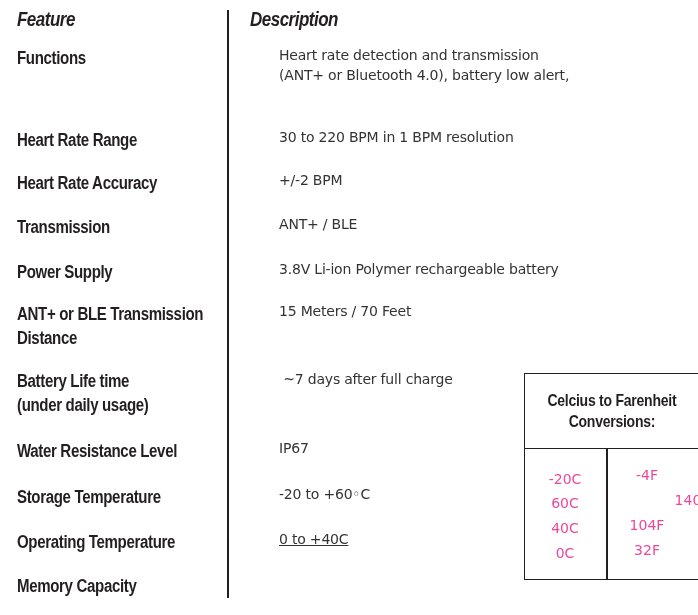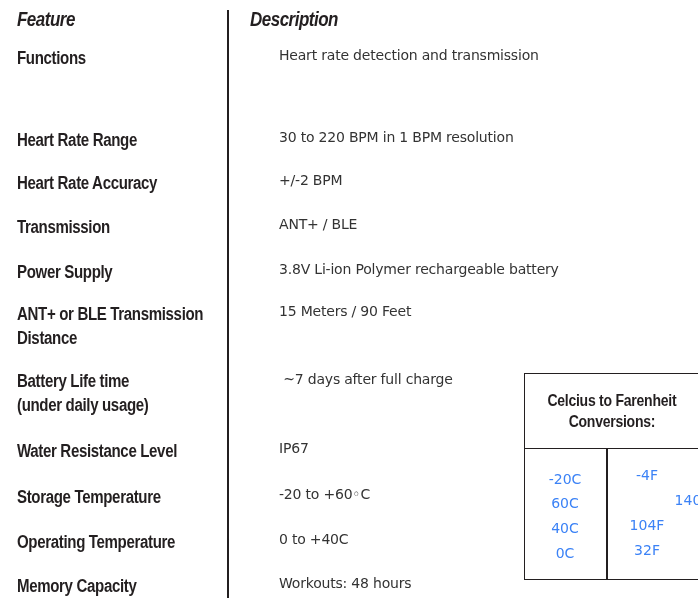--- a/index.html
+++ b/index.html
@@ -5,33 +5,34 @@
   html, body { margin:0; padding:0; background:#ffffff; }
   body { width:698px; height:615px; position:relative; overflow:hidden; color:#231f20; }
   .hdr { position:absolute; font-family:"Liberation Sans", sans-serif; font-style:italic; font-weight:bold; font-size:20px; letter-spacing:-0.6px; transform:scaleX(0.85); transform-origin:left top; color:#231f20; }
   .feat { position:absolute; left:17px; font-family:"Liberation Sans", sans-serif; font-weight:bold; font-size:17.5px; line-height:24px; letter-spacing:-0.4px; transform:scaleX(0.86); transform-origin:left top; color:#231f20; white-space:nowrap; }
   .desc { position:absolute; left:250px; font-family:"DejaVu Sans", sans-serif; font-size:14px; line-height:20px; color:#333333; white-space:nowrap; letter-spacing:-0.2px;margin-left:29px; }
   .vline { position:absolute; left:227px; top:10px; width:1.5px; height:588px; background:#231f20; }
   .conv { position:absolute; left:524px; top:373px; width:176px; height:207px; border:1.5px solid #231f20; box-sizing:border-box; }
   .conv-title { position:absolute; left:0; top:0; width:100%; height:75px; border-bottom:1.5px solid #231f20; box-sizing:border-box; text-align:center; font-family:"Liberation Sans", sans-serif; font-weight:bold; font-size:16.5px; line-height:21px; padding-top:16px; color:#231f20; }
   .conv-title span { display:inline-block; transform:scaleX(0.85); letter-spacing:-0.3px; }
   .conv-divider { position:absolute; left:81px; top:75px; width:1.5px; height:130px; background:#231f20; }
-  .cval { position:absolute; font-family:"DejaVu Sans", sans-serif; font-size:14px; color:#3b82f6; text-align:center; width:80px; }
+  .cval { position:absolute; font-family:"DejaVu Sans", sans-serif; font-size:14px; color:#ec4899; text-align:center; width:80px; }
 </style>
 </head>
 <body>
 
 <div>
   <div class="hdr" style="left:17px;top:8px;">Feature</div>
   <div class="hdr" style="left:250px;top:8px;">Description</div>
   <div class="vline"></div>
 
   <div class="feat" style="top:46px;"><span>Functions</span></div>
   <div class="desc" style="top:45px;">
     <div>Heart rate detection and transmission</div>
+    <div>(ANT+ or  Bluetooth 4.0), battery low alert,</div>
   </div>
 
   <div class="feat" style="top:128px;"><span>Heart Rate Range</span></div>
   <div class="desc" style="top:127px;">
       <div>30 to 220 BPM in 1 BPM resolution</div>
     </div>
 
   <div class="feat" style="top:171px;"><span>Heart Rate Accuracy</span></div>
   <div class="desc" style="top:170px;">
       <div>+/-2 BPM</div>
@@ -45,21 +46,21 @@
   <div class="feat" style="top:260px;"><span>Power Supply</span></div>
   <div class="desc" style="top:259px;">
       <div>3.8V Li-ion Polymer rechargeable battery</div>
     </div>
 
   <div class="feat" style="top:302px;">
     <div>ANT+ or BLE Transmission</div>
     <div>Distance</div>
   </div>
   <div class="desc" style="top:301px;">
-      <div>15 Meters / 90 Feet</div>
+      <div>15 Meters / 70 Feet</div>
     </div>
 
   <div class="feat" style="top:369px;">
     <div>Battery Life time</div>
     <div>(under daily usage)</div>
   </div>
   <div class="desc" style="top:369px;">
       <div style="white-space:pre"> ~7 days after full charge</div>
     </div>
 
@@ -67,27 +68,26 @@
   <div class="desc" style="top:438px;">
       <div>IP67</div>
     </div>
 
   <div class="feat" style="top:485px;"><span>Storage Temperature</span></div>
   <div class="desc" style="top:484px;">
       <div>-20 to +60◦C</div>
     </div>
 
   <div class="feat" style="top:530px;"><span>Operating Temperature</span></div>
-  <div class="desc" style="top:529px;">
+  <div class="desc" style="top:529px;text-decoration:underline;">
       <div>0 to +40C</div>
     </div>
 
   <div class="feat" style="top:574px;"><span>Memory Capacity</span></div>
   <div class="desc" style="top:573px;">
-    <div>Workouts: 48 hours</div>
   </div>
 </div>
 
 <div class="conv">
   <div class="conv-title">
     <span>Celcius to Farenheit</span><br>
     <span>Conversions:</span>
   </div>
   <div class="conv-divider"></div>
 

